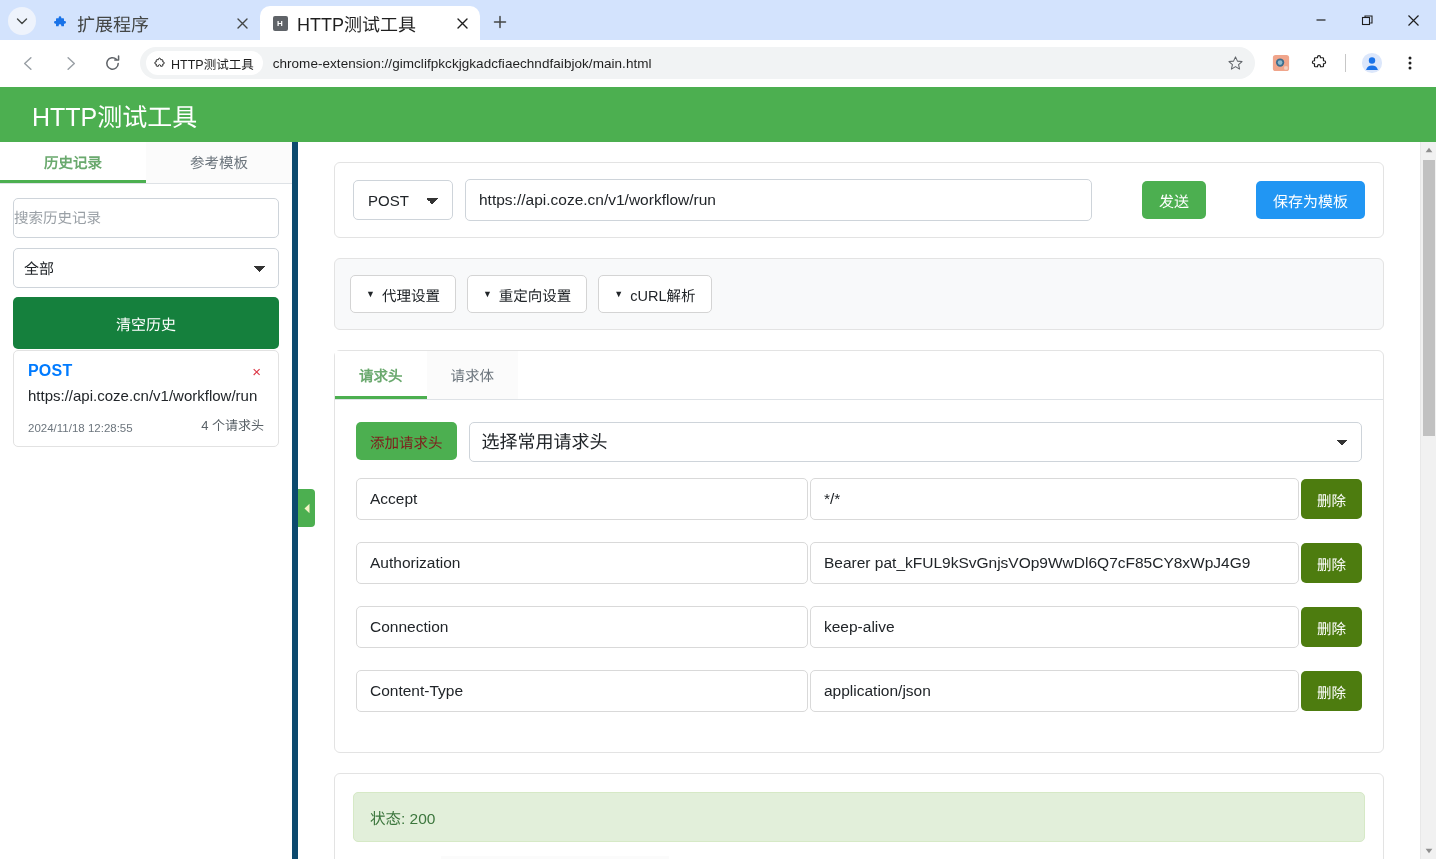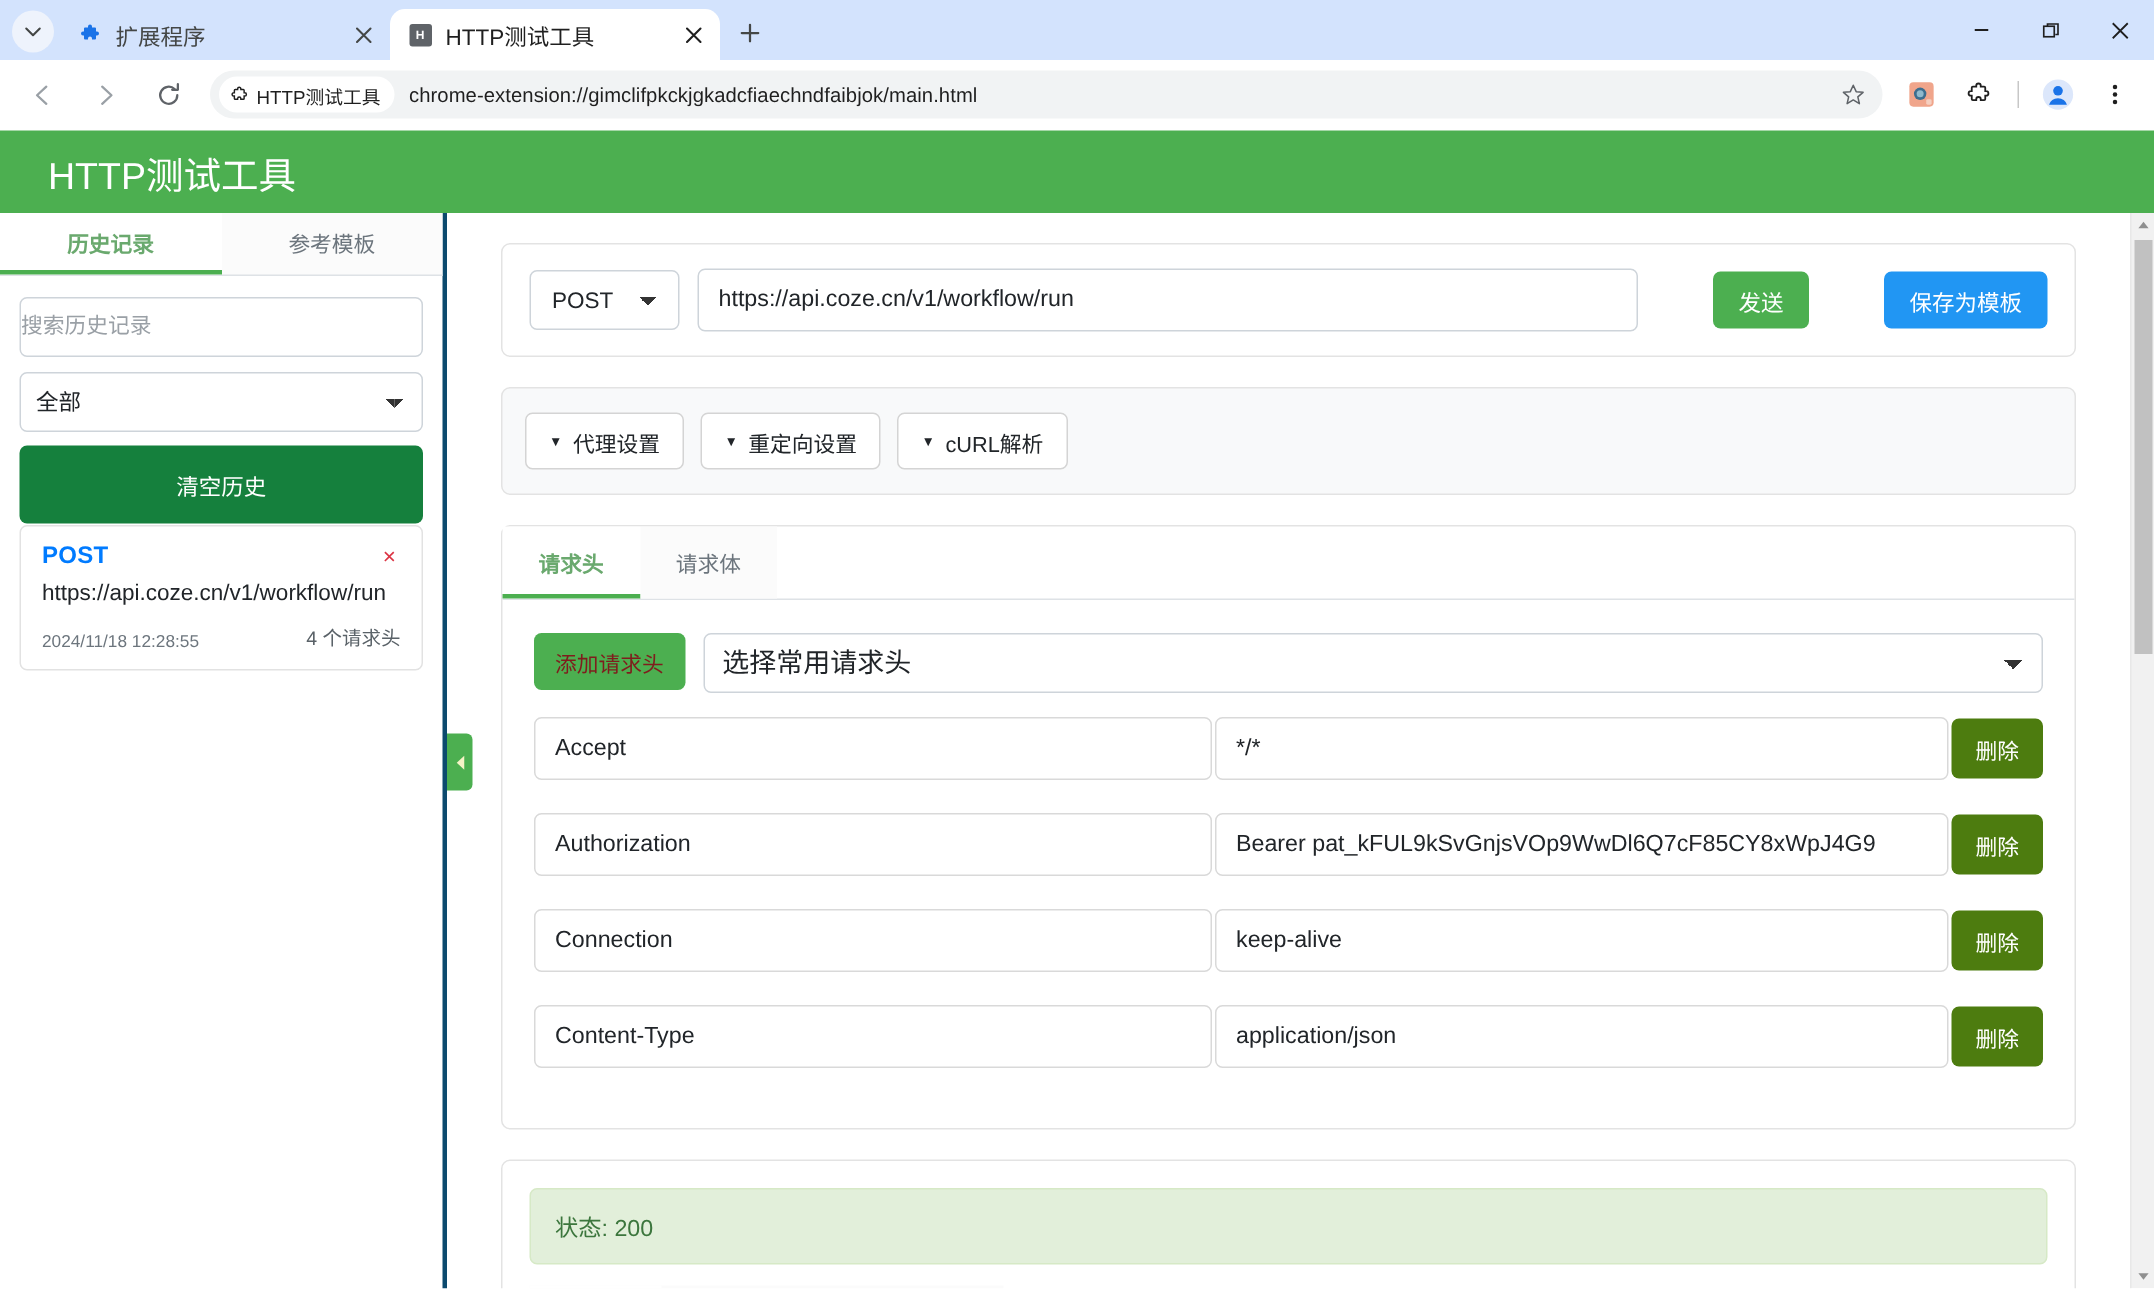--- a/index.html
+++ b/index.html
@@ -58,21 +58,21 @@
     font-size: 8px;
     border-radius: 2px;
     display: flex; align-items: center; justify-content: center;
     font-weight: bold;
   }
   .btab .tlabel {
     flex: 1;
     white-space: nowrap;
     overflow: hidden;
     text-overflow: ellipsis;
-    font-size: 15px;
+    font-size: 18px;
   }
   .btab .tclose {
     width: 20px; height: 20px;
     margin-left: 6px;
     display: flex; align-items: center; justify-content: center;
     border-radius: 50%;
     flex: 0 0 20px;
     cursor: pointer;
   }
   .newtab-btn {
@@ -189,21 +189,21 @@
     flex: 1;
     display: flex;
     min-height: 0;
     position: relative;
   }
 
   
   .sidebar {
     width: 298px;
     flex: 0 0 298px;
-    border-right: 3px solid #0c4a6e;
+    border-right: 6px solid #0c4a6e;
     display: flex;
     flex-direction: column;
     background: #ffffff;
     position: relative;
   }
   .side-tabs {
     display: flex;
     height: 42px;
     border-bottom: 1px solid #dee2e6;
     background: #fbfbfb;

